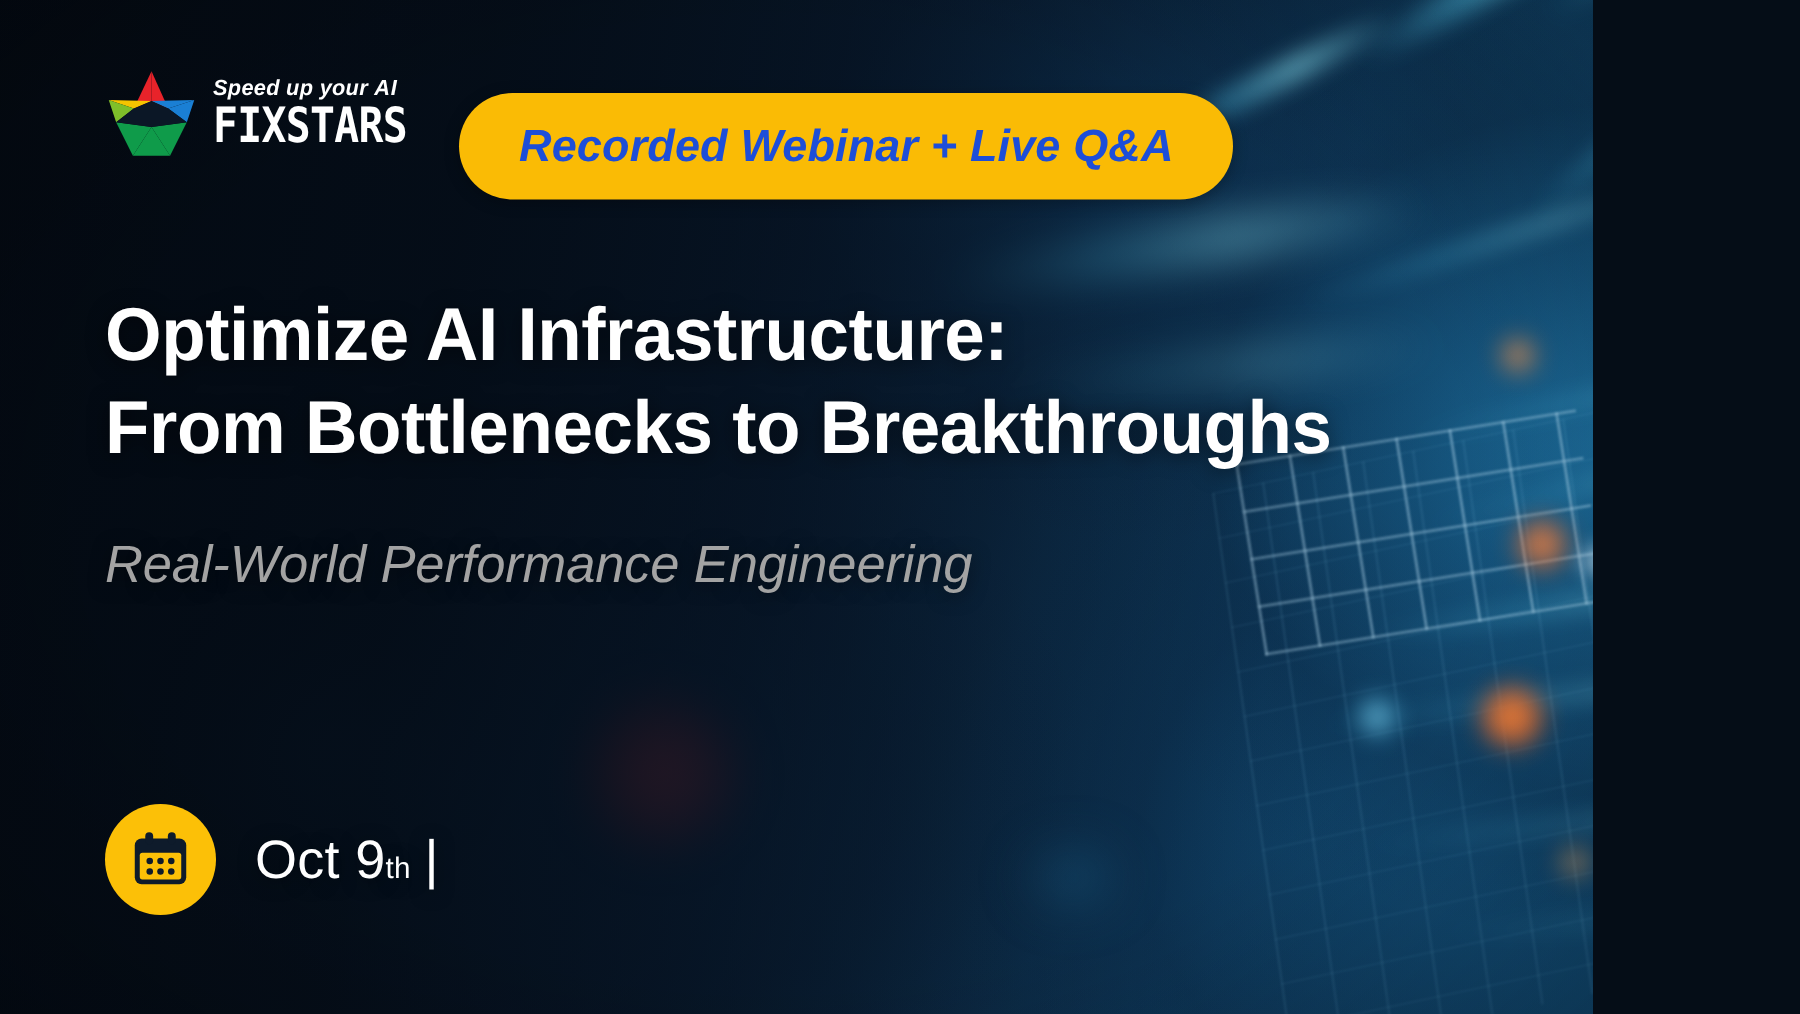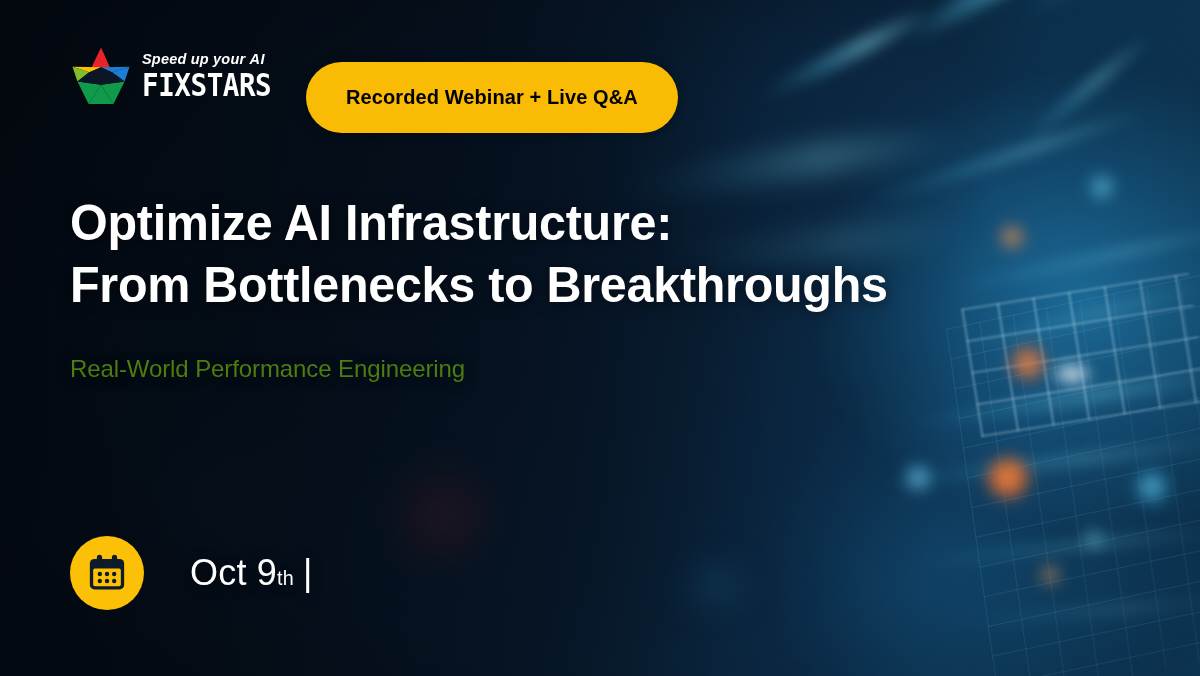--- a/index.html
+++ b/index.html
@@ -5,21 +5,21 @@
   * { margin:0; padding:0; box-sizing:border-box; }
   html, body {
     width:1200px; height:676px;
     background:#050d17;
     font-family:"Liberation Sans", sans-serif;
     overflow:hidden;
   }
 
   #banner {
     position:relative;
-    width:1200px; height:676px;
+    width:1062px; height:676px;
     overflow:hidden;
     background:#06101d;
   }
 
   
   .bg-base {
     position:absolute; inset:0;
     background:
       radial-gradient(ellipse 520px 420px at 1090px 300px, #1d6f9e 0%, rgba(22,88,130,0.75) 28%, rgba(12,48,78,0.35) 55%, rgba(6,20,38,0) 78%),
       radial-gradient(ellipse 460px 400px at 980px 560px, rgba(18,78,120,0.75) 0%, rgba(10,40,70,0.35) 48%, rgba(6,16,32,0) 78%),
@@ -126,62 +126,63 @@
 
   
   .badge {
     position:absolute; left:306px; top:62px;
     height:71px; padding:0 40px;
     display:flex; align-items:center; justify-content:center;
     background:#fabb05; border-radius:36px;
     box-shadow:0 2px 10px rgba(0,0,0,0.28);
   }
   .badge-label {
-    color:#000000; font-size:20px; font-weight:bold;
-    letter-spacing:0.1px; white-space:nowrap;
+    color:#1d4ed8; font-size:30px; font-weight:bold;
+    letter-spacing:0.1px; white-space:nowrap;font-style:italic;
   }
 
   
   .headline {
     position:absolute; left:70px; top:192px;
     color:#ffffff; font-weight:bold;
     font-size:50px; line-height:1.24;
     letter-spacing:-0.3px;
     transform:scaleX(0.97); transform-origin:left top;
     text-shadow:0 2px 14px rgba(0,0,0,0.55);
   }
   .headline .l2 { display:block; }
 
   
   .subtitle {
     position:absolute; left:70px; top:352px;
-    color:#4d7c0f; font-weight:normal;
-    font-size:24px; line-height:1.42;
+    color:#a3a3a3; font-weight:normal;
+    font-size:35px; line-height:1.42;
     letter-spacing:-0.1px;
     text-shadow:0 2px 12px rgba(0,0,0,0.5);
+    font-style:italic;
   }
   .subtitle span { display:block; }
 
   
   .date-row {
     position:absolute; left:70px; top:536px;
     display:flex; align-items:center; gap:26px;
   }
   .cal-icon {
     width:74px; height:74px; border-radius:50%;
     background:#fcc007;
     display:flex; align-items:center; justify-content:center;
     flex:0 0 auto;
   }
   .cal-icon svg { width:42px; height:42px; display:block; }
   .date-text {
     color:#ffffff; font-size:36px; font-weight:normal;
     letter-spacing:0.2px; white-space:nowrap;
     text-shadow:0 2px 12px rgba(0,0,0,0.5);
-    display:flex; align-items:baseline;margin-left:20px;
+    display:flex; align-items:baseline;
   }
   .date-text sup { font-size:0.55em; vertical-align:super; line-height:0; }
   .date-sep { margin:0 9px; font-weight:300; }
 </style>
 </head>
 <body>
 
 <div id="banner">
 
   <div class="bg-base"></div>

